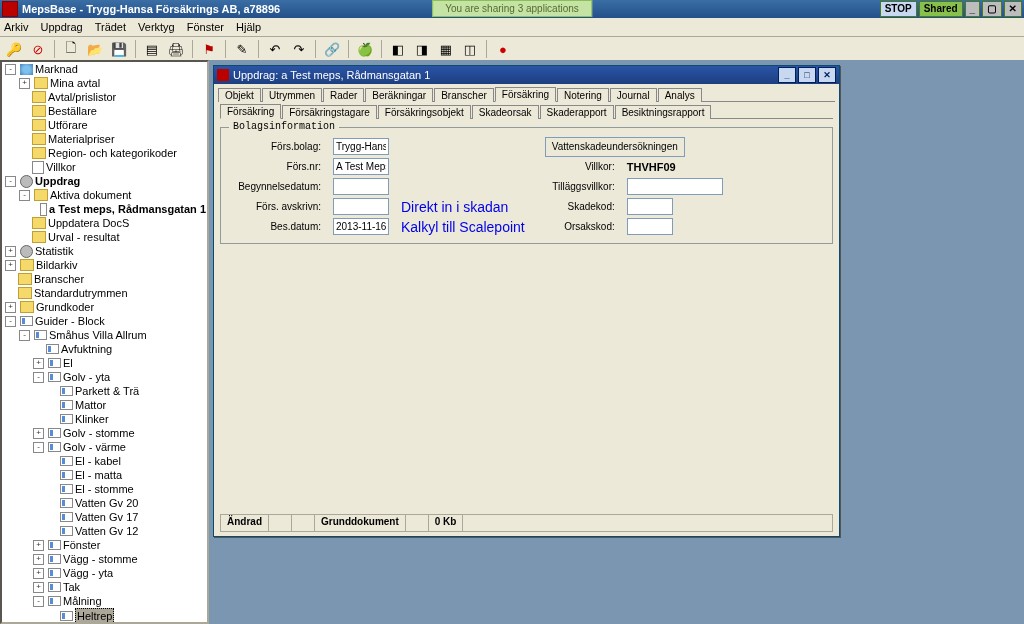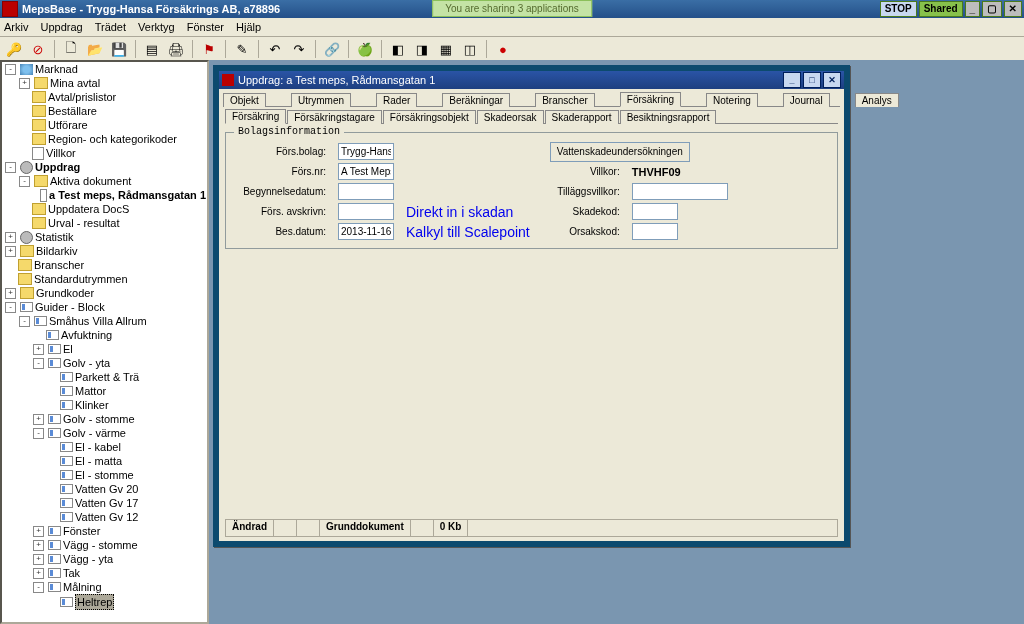--- a/index.html
+++ b/index.html
@@ -28,25 +28,25 @@
 .ic-globe{background:radial-gradient(circle,#7ec0ee 40%,#4682b4);}
 .ic-folder{background:#f5d96b;border:1px solid #c0a030;width:12px;height:10px;}
 .ic-page{background:#fff;border:1px solid #888;width:10px;height:11px;}
 .ic-gear{background:#bbb;border:1px solid #666;border-radius:50%;width:11px;height:11px;}
 .ic-block{background:#fff;border:1px solid #888;width:11px;height:8px;position:relative;}
 .ic-block::after{content:"";position:absolute;left:1px;top:1px;width:3px;height:6px;background:#5a8bd6;}
 .bold{font-weight:bold;}
 .selected{background:#aca899;color:#000;border:1px dotted #000;padding:0 1px;}
 
 .right-area{flex:1;padding:5px 8px 8px 4px;}
-.doc-window{width:625px;height:470px;background:#ece9d8;border:6px solid #0c4a6e;box-shadow:1px 1px 0 #555;display:flex;flex-direction:column;}
+.doc-window{width:625px;height:470px;background:#ece9d8;border:1px solid #0c4a6e;box-shadow:1px 1px 0 #555;display:flex;flex-direction:column;}
 .doc-title{height:18px;background:linear-gradient(#2a54a6,#1d3f80);color:#fff;display:flex;align-items:center;padding:0 3px;font-size:11px;}
 .doc-title .spacer{flex:1;}
 .doc-title .wbtn{width:16px;height:14px;background:#c8d8f0;border:1px solid #001f5b;display:inline-flex;align-items:center;justify-content:center;font-size:9px;color:#001f5b;font-weight:bold;margin-left:2px;}
-.tab-row{display:flex;align-items:flex-end;padding:2px 4px 0 4px;background:#ece9d8;gap:24px;}
+.tab-row{display:flex;align-items:flex-end;padding:2px 4px 0 4px;background:#ece9d8;}
 .tab{padding:1px 6px;border:1px solid #888;border-bottom:none;background:#ece9d8;margin-right:1px;position:relative;top:1px;font-size:10px;}
 .tab.active{background:#ece9d8;border-bottom:1px solid #ece9d8;z-index:2;}
 .subtab-row{display:flex;align-items:flex-end;padding:1px 6px 0 6px;}
 .form-body{flex:1;background:#ece9d8;padding:2px 6px;overflow:hidden;}
 .groupbox{border:1px solid #919b9c;padding:10px 10px 8px 10px;position:relative;margin-top:6px;}
 .groupbox .legend{position:absolute;top:-7px;left:8px;background:#ece9d8;padding:0 4px;font-size:10px;font-family:Liberation Mono, monospace;}
 .form-grid{display:flex;gap:20px;}
 .col{display:flex;flex-direction:column;gap:3px;}
 .fld{display:flex;align-items:center;gap:12px;height:17px;}
 .fld label{width:90px;text-align:right;font-size:10px;}
@@ -148,20 +148,27 @@
               <div class="row">
                 <span class="no-collapse"></span>
                 <span class="node-icon ic-folder"></span>
                 <span>Utförare</span>
               </div>
             </li>
           <li>
               <div class="row">
                 <span class="no-collapse"></span>
                 <span class="node-icon ic-folder"></span>
+                <span>Materialpriser</span>
+              </div>
+            </li>
+          <li>
+              <div class="row">
+                <span class="no-collapse"></span>
+                <span class="node-icon ic-folder"></span>
                 <span>Region- och kategorikoder</span>
               </div>
             </li>
           <li>
               <div class="row">
                 <span class="no-collapse"></span>
                 <span class="node-icon ic-page"></span>
                 <span>Villkor</span>
               </div>
             </li>

